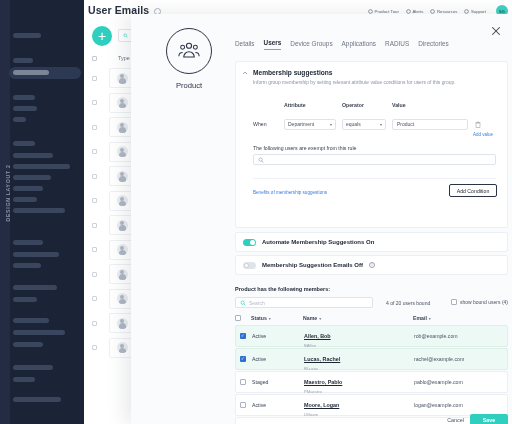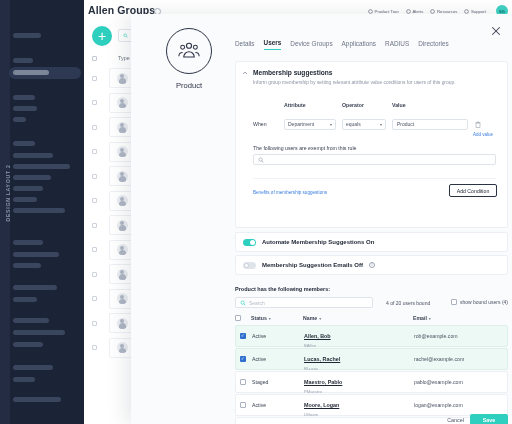--- a/index.html
+++ b/index.html
@@ -312,21 +312,21 @@
     font-size: 5.4px; color: #fff; font-weight: bold;
   }
 </style>
 </head>
 <body>
 
 <div id="app">
 
   <div class="bg-list">
     <div class="page-title-bar">
-      <div class="page-title">Allen Groups</div>
+      <div class="page-title">User Emails</div>
       <div class="title-info"></div>
       <div class="topnav" id="topnav">
           <span class="topnav-item">
             <svg class="topnav-ico" viewBox="0 0 16 16">
               <circle cx="8" cy="8" r="6" fill="none" stroke="#5a6375" stroke-width="2"></circle>
             </svg>
             <span class="topnav-txt">Product Tour</span>
           </span>
           <span class="topnav-item">
             <svg class="topnav-ico" viewBox="0 0 16 16">

